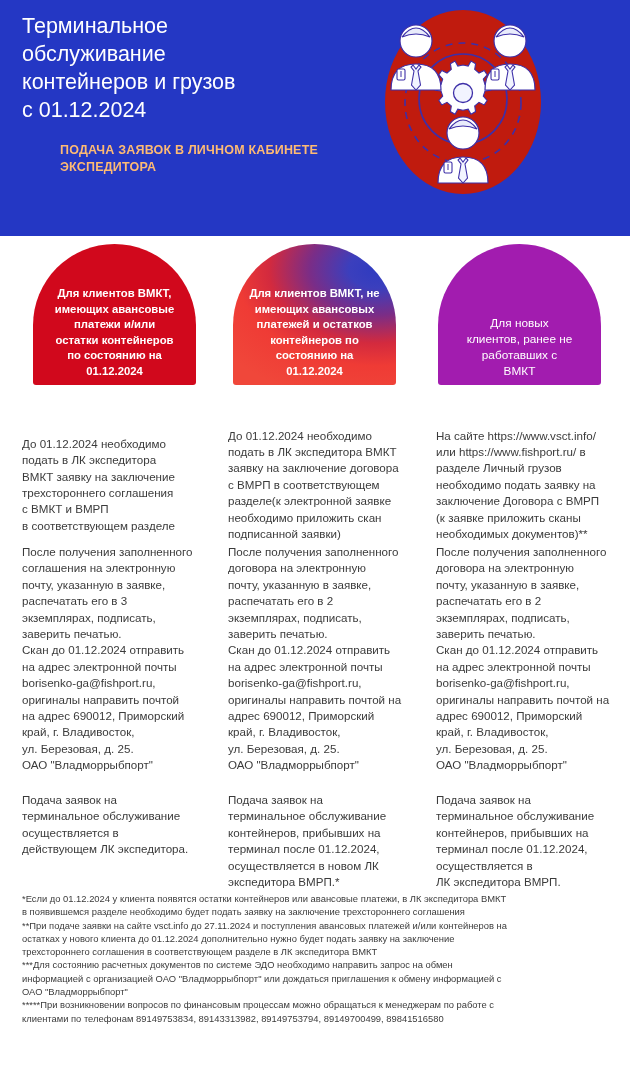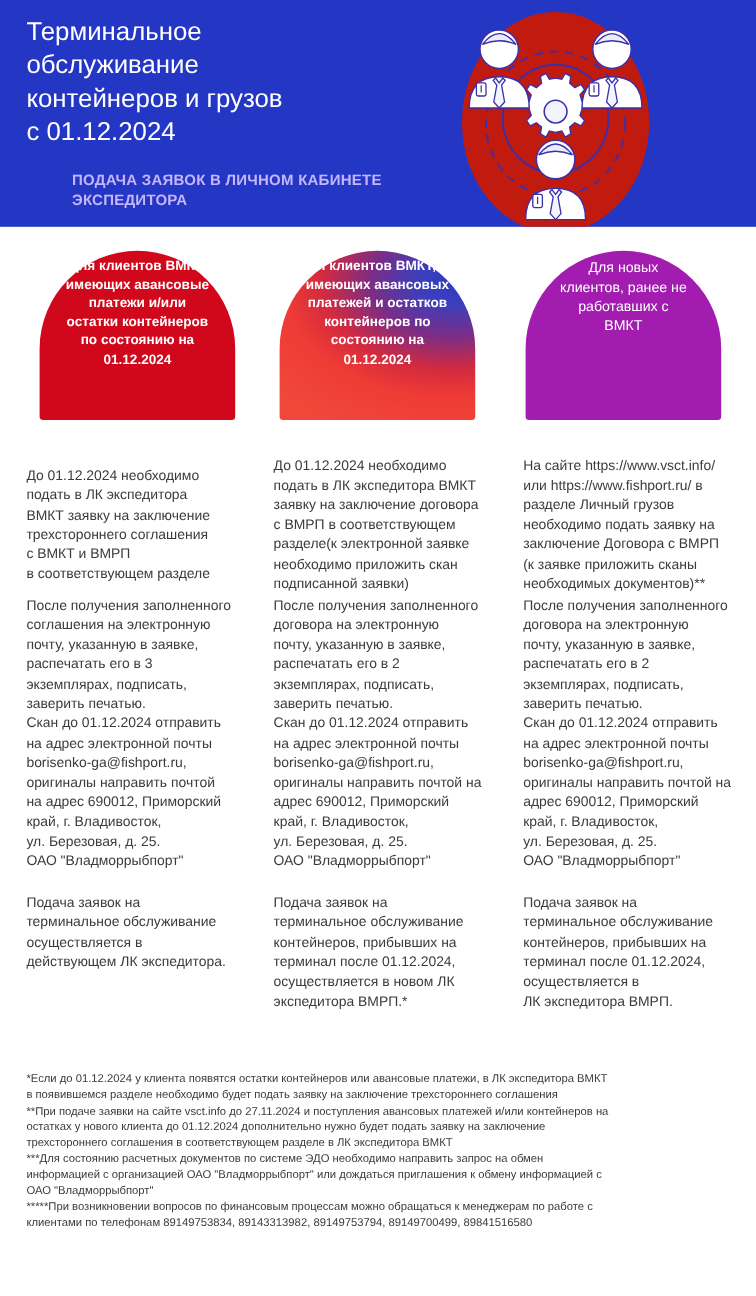--- a/index.html
+++ b/index.html
@@ -17,21 +17,21 @@
     position: relative;
     width: 630px;
     height: 1080px;
     background: #ffffff;
   }
 
   
   .header {
     position: relative;
     width: 630px;
-    height: 189px;
+    height: 236px;
     background: #2437c4;
     overflow: hidden;
   }
 
   .header-text {
     position: absolute;
     left: 22px;
     top: 12px;
     width: 360px;
   }
@@ -41,21 +41,21 @@
     font-size: 21.5px;
     line-height: 28px;
     font-weight: 400;
     letter-spacing: 0px;
     white-space: pre-line;
   }
 
   .header-subtitle {
     margin-top: 18px;
     margin-left: 38px;
-    color: #c4b5fd;
+    color: #fdba74;
     font-size: 12.5px;
     line-height: 17px;
     font-weight: 700;
     letter-spacing: 0.2px;
     white-space: pre-line;
   }
 
   .header-illustration {
     position: absolute;
     left: 383px;
@@ -66,26 +66,26 @@
 
   
   .cards {
     position: relative;
     width: 630px;
     height: 180px;
   }
 
   .card {
     position: absolute;
-    top: 20px;
+    top: 8px;
     width: 163px;
     height: 141px;
     border-radius: 82px 82px 3px 3px;
     display: flex;
-    align-items: flex-start;
+    align-items: flex-end;
     justify-content: center;
     padding: 6px 10px;
     text-align: center;
   }
 
   .card-1 {
     left: 33px;
     background: #d1081c;
   }
 

